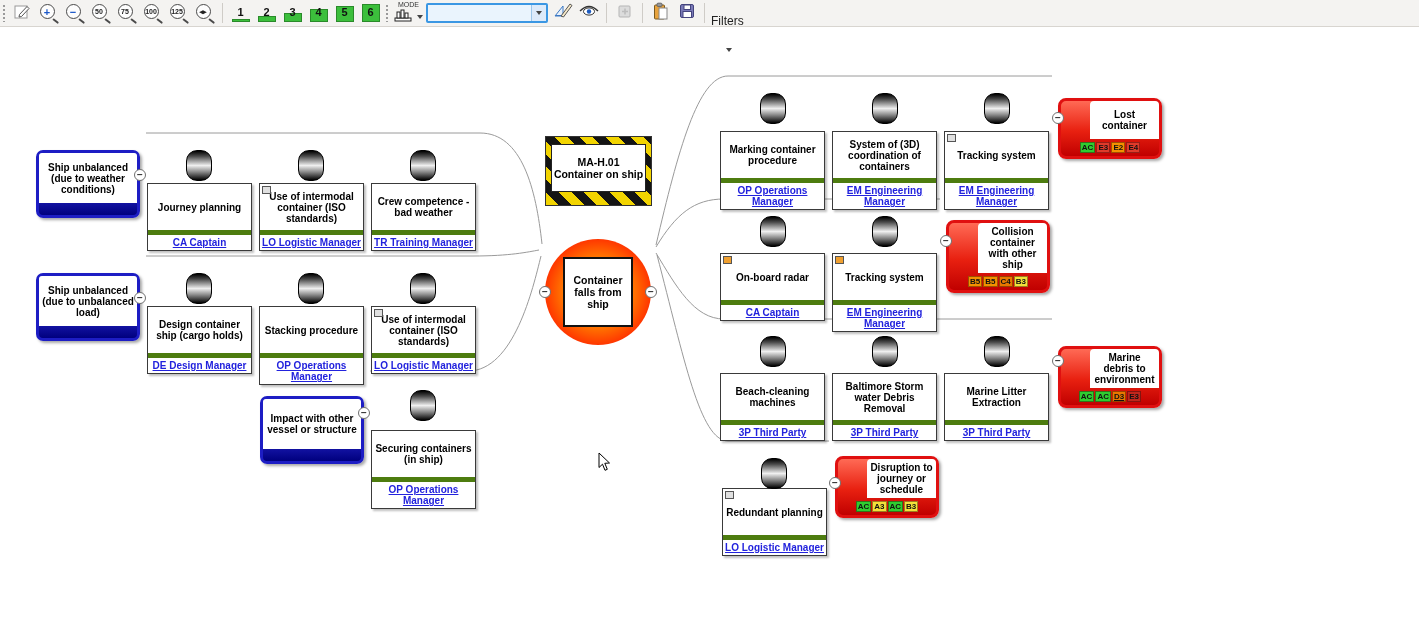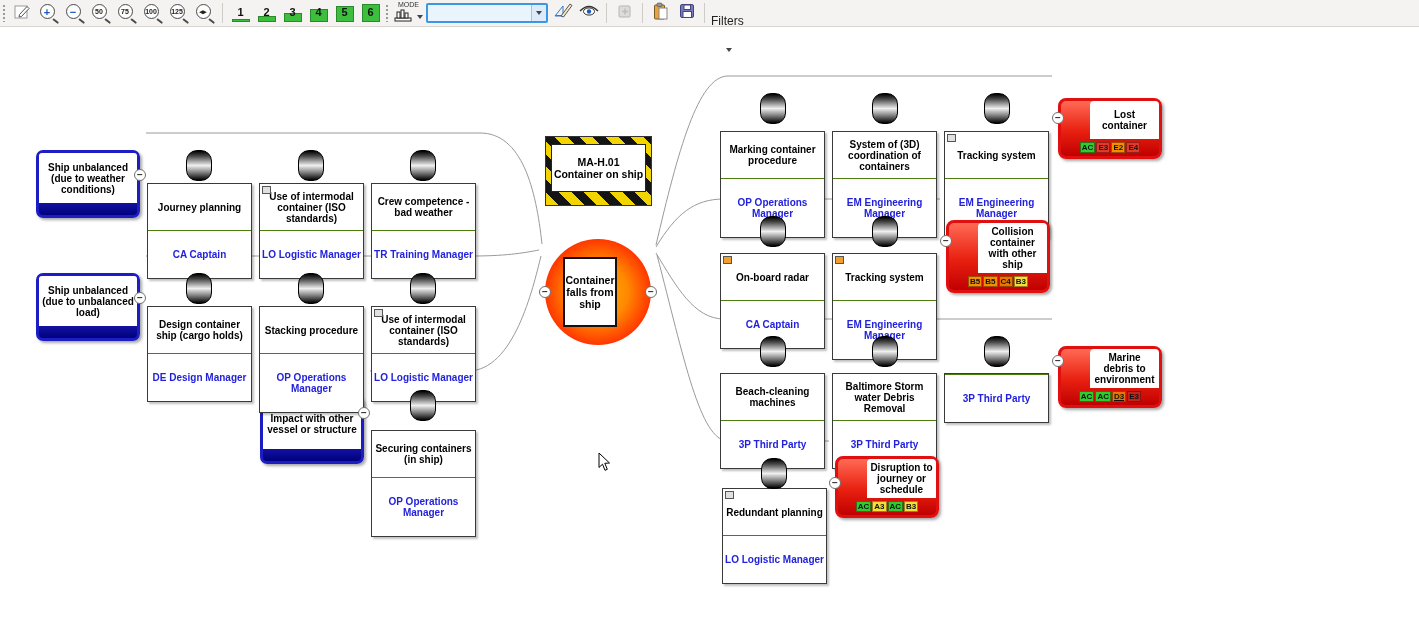--- a/index.html
+++ b/index.html
@@ -48,22 +48,22 @@
   
   .barrel { position:absolute; width:26px; height:31px; border-radius:11px;
     border:1px solid #000; z-index:3;
     background:linear-gradient(180deg,#000 0%,#4a4a4a 18%,#efefef 50%,#8a8a8a 72%,#000 100%); }
   
   .barrier { position:absolute; width:105px; background:#fff; border:1px solid #3a3a3a;
     z-index:2; text-align:center; font-weight:bold; font-size:10px;
     box-shadow:1.5px 1.5px 2px rgba(0,0,0,.25); }
   .b-name { min-height:46px; display:flex; align-items:center; justify-content:center;
     padding:3px 3px; color:#000; }
-  .b-owner { border-top:1px solid #4d7c0f; color:#2222dd; padding:18px 2px;
-    min-height:16px; display:flex; align-items:center; justify-content:center; }
+  .b-owner { border-top:5px solid #4d7c0f; color:#2222dd; padding:2px 2px;
+    min-height:16px; display:flex; align-items:center; justify-content:center;text-decoration:underline; }
   .note { position:absolute; left:2px; top:2px; width:9px; height:8px;
     border:1px solid #555; z-index:3; }
   .note-grey { background:#e0e0e0; }
   .note-orange { background:#f0a030; }
   
   .threat { position:absolute; width:104px; border:3px solid #1d1dc4; border-radius:7px;
     background:linear-gradient(180deg,#6a6af2 0%,#2a2ad0 55%,#00007e 100%);
     z-index:2; text-align:center; font-weight:bold; font-size:10px;
     box-shadow:2px 2px 3px rgba(0,0,0,.35); }
   .t-name { background:#fff; border-radius:3px 3px 0 0; min-height:50px;
@@ -83,21 +83,21 @@
   
   .hazard { position:absolute; left:545px; top:108px; width:107px; height:70px;
     background:repeating-linear-gradient(45deg,#f2d400 0 9px,#141414 9px 18px);
     border:1px solid #333; z-index:2; display:flex; }
   .hz-inner { margin:7px 5px 13px 5px; flex:1; background:#fff; border:1px solid #222;
     display:flex; flex-direction:column; align-items:center; justify-content:center;
     font-size:10.5px; font-weight:bold; text-align:center; }
   .event-circle { position:absolute; left:545px; top:211px; width:106px; height:106px;
     border-radius:50%; z-index:2;
     background:radial-gradient(circle,#ffb300 0%,#ff8800 40%,#ff3300 72%,#ea0000 100%); }
-  .ev-inner { position:absolute; left:18px; top:18px; width:54px; height:70px;
+  .ev-inner { position:absolute; left:18px; top:18px; width:70px; height:70px;
     background:#fff; border:2px solid #111; display:flex; align-items:center;
     justify-content:center; text-align:center; font-size:10.5px; font-weight:bold; }
   
   .minus { position:absolute; width:12px; height:12px; border-radius:50%;
     background:#fff; border:1px solid #707070; z-index:5; font-size:10px;
     line-height:9px; text-align:center; color:#333; font-weight:bold; }
   
   .cursor { position:absolute; z-index:10; }
 </style>
 </head>
@@ -391,20 +391,21 @@
 
   <div class="barrier" style="left:720px;top:345px">
     <div class="b-name">Beach-cleaning machines</div>
     <div class="b-owner">3P Third Party</div>
   </div>
   <div class="barrier" style="left:832px;top:345px">
     <div class="b-name">Baltimore Storm water Debris Removal</div>
     <div class="b-owner">3P Third Party</div>
   </div>
   <div class="barrier" style="left:944px;top:345px">
+    <div class="b-name">Marine Litter Extraction</div>
     <div class="b-owner">3P Third Party</div>
   </div>
 
   <div class="barrier" style="left:722px;top:460px">
     <span class="note note-grey"></span>
     <div class="b-name">Redundant planning</div>
     <div class="b-owner">LO Logistic Manager</div>
   </div>
 
   <div class="consequence" style="left:1058px;top:70px">

